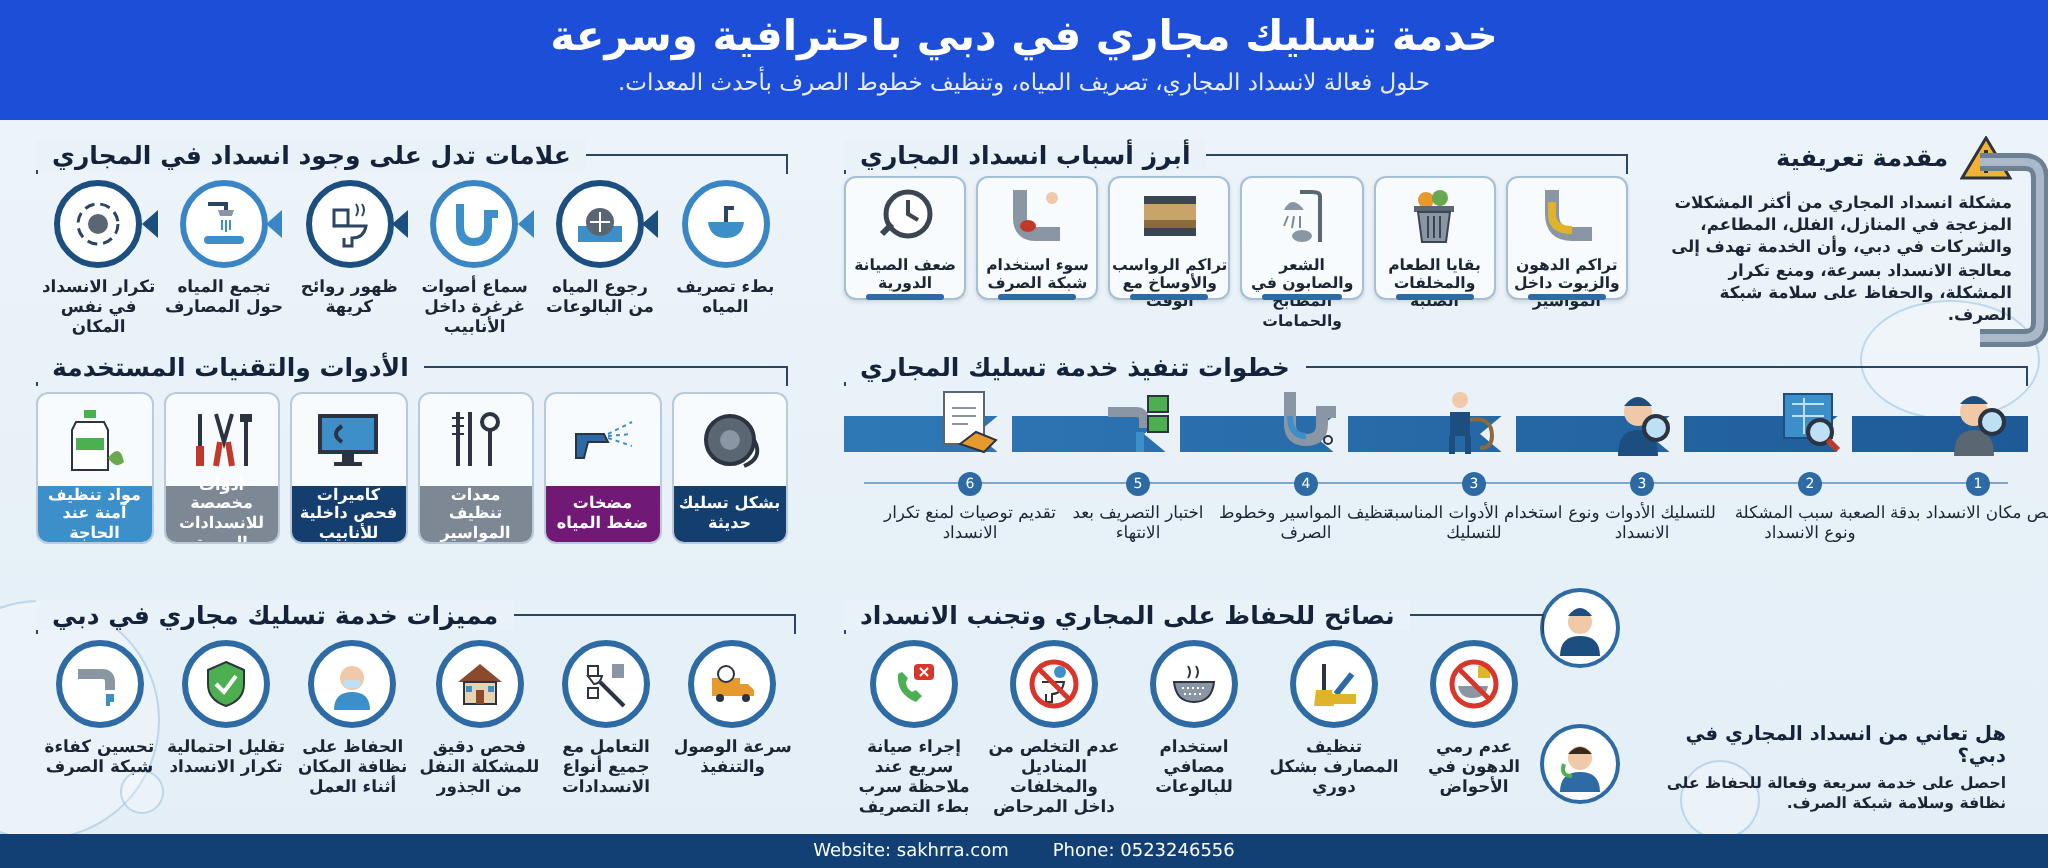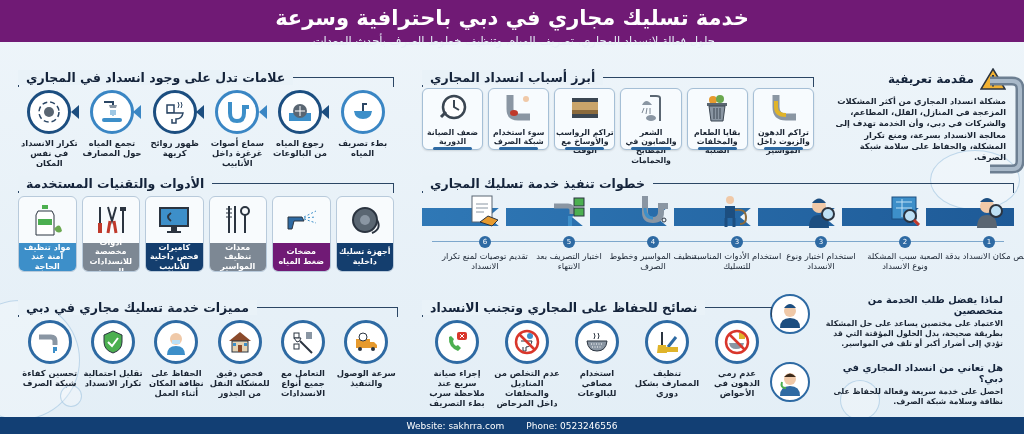--- a/index.html
+++ b/index.html
@@ -1,20 +1,20 @@
 <!DOCTYPE html>
 <html><head>
 <meta charset="utf-8">
 <style>
 *{box-sizing:border-box;margin:0;padding:0}
 html,body{width:1024px;height:434px;overflow:hidden}
 body{font-family:"DejaVu Sans",sans-serif;background:#e9f2f8;position:relative;direction:rtl;color:#1c2a3a}
 .bg{position:absolute;inset:0;background:linear-gradient(180deg,#eef5fa 0%,#e3eef6 100%)}
 .bubble{position:absolute;border-radius:50%;border:1px solid rgba(150,190,220,.55);background:rgba(255,255,255,.25)}
-.header{position:absolute;left:0;top:0;width:1024px;height:42px;background:#701a75;color:#fff;text-align:center}
+.header{position:absolute;left:0;top:0;width:1024px;height:60px;background:#1d4ed8;color:#fff;text-align:center}
 .header h1{font-size:21px;font-weight:bold;margin-top:6px;letter-spacing:.2px}
 .header p{font-size:11.5px;margin-top:4px;color:#e6eef7}
 .footer{position:absolute;left:0;bottom:0;width:1024px;height:17px;background:#123f74;color:#fff;font-size:9px;display:flex;justify-content:center;align-items:center;gap:22px;direction:ltr}
 .section{position:absolute}
 .sec-title{position:absolute;left:0;right:0;top:2px;height:18px;display:flex;align-items:center;justify-content:flex-end}
 .sec-title .line{position:absolute;left:0;right:0;top:9px;border-top:1.4px solid #2b4664}
 .sec-title .line:before,.sec-title .line:after{content:"";position:absolute;top:-1px;width:1.4px;height:10px;background:#2b4664}
 .sec-title .line:before{left:0}.sec-title .line:after{right:0}
 .sec-title span{position:relative;background:#e9f2f8;padding:0 8px;font-size:12.5px;font-weight:bold;color:#14233a}
 .circ-row{position:absolute;left:0;right:0;top:24px;display:flex;justify-content:space-around}
@@ -237,21 +237,21 @@
           <rect x="4" y="3" width="24" height="22" fill="#3d8fc9" stroke="#1c4e80"></rect>
           <path d="M8 8 H24 M8 14 H24 M14 5 V23" stroke="#bde0f5"></path>
           <circle cx="22" cy="22" r="6" fill="#bde0f5" stroke="#2b3440" stroke-width="2"></circle>
           <path d="M26 26 L31 31" stroke="#c0392b" stroke-width="3"></path>
         </svg><div class="num">2</div><div class="lbl">الصعبة سبب المشكلة ونوع الانسداد</div></div>
     <div class="step" style="right:148px"><svg viewBox="0 0 34 34">
           <circle cx="15" cy="12" r="7" fill="#f0c9a8"></circle>
           <path d="M8 9 Q15 0 22 9Z" fill="#1c4e80"></path>
           <path d="M5 34 Q5 21 15 21 Q25 21 25 34Z" fill="#1c4e80"></path>
           <circle cx="24" cy="20" r="6" fill="#bde0f5" stroke="#2b3440" stroke-width="2"></circle>
-        </svg><div class="num">3</div><div class="lbl">استخدام اختبار ونوع الانسداد</div></div>
+        </svg><div class="num">3</div><div class="lbl">للتسليك الأدوات ونوع الانسداد</div></div>
     <div class="step" style="right:232px"><svg viewBox="0 0 34 34">
           <circle cx="10" cy="6" r="4" fill="#f0c9a8"></circle>
           <path d="M5 12 H15 V24 H5Z" fill="#1c4e80"></path>
           <path d="M6 24 V33 M14 24 V33" stroke="#1c4e80" stroke-width="3"></path>
           <path d="M15 16 Q26 14 26 24 Q26 30 20 30" fill="none" stroke="#8b6a3c" stroke-width="2"></path>
         </svg><div class="num">3</div><div class="lbl">استخدام الأدوات المناسبة للتسليك</div></div>
     <div class="step" style="right:316px"><svg viewBox="0 0 34 34">
           <path d="M9 2 V18 Q9 26 17 26 Q25 26 25 18 V12 H32" fill="none" stroke="#8a96a3" stroke-width="6"></path>
           <path d="M9 14 Q9 24 17 24" fill="none" stroke="#3d8fc9" stroke-width="3"></path>
           <circle cx="28" cy="26" r="2" fill="none" stroke="#2b3440"></circle>
@@ -277,21 +277,21 @@
     </div>
   <div class="tool-row">
     <div class="tool">
         <div class="ic">
           <svg viewBox="0 0 34 34">
             <circle cx="17" cy="17" r="12" fill="#5a6672" stroke="#2b3440" stroke-width="2"></circle>
             <circle cx="17" cy="17" r="5" fill="#8a96a3"></circle>
             <path d="M29 17 Q34 26 24 30" fill="none" stroke="#2b3440" stroke-width="2"></path>
           </svg>
         </div>
-        <div class="lbl" style="background:#143e6e">أجهزة تسليك داخلية</div>
+        <div class="lbl" style="background:#143e6e">بشكل تسليك حديثة</div>
       </div>
     <div class="tool">
         <div class="ic">
           <svg viewBox="0 0 34 34">
             <path d="M4 14 H18 L20 18 H10 L8 26 H4Z" fill="#2e6aa3" stroke="#2b3440"></path>
             <path d="M20 14 L32 8 M20 15 L32 14 M20 16 L32 20" stroke="#3d8fc9" stroke-dasharray="2 2"></path>
           </svg>
         </div>
         <div class="lbl" style="background:#701a75">مضخات ضغط المياه</div>
       </div>
@@ -339,24 +339,20 @@
             <rect x="8" y="16" width="14" height="6" fill="#4caf50"></rect>
             <path d="M24 26 Q30 18 32 28 Q28 32 24 26Z" fill="#6aa84f"></path>
           </svg>
         </div>
         <div class="lbl" style="background:#3d8fc9">مواد تنظيف آمنة عند الحاجة</div>
       </div>
   </div>
 </div>
 
 <div class="qa" style="left:770px;top:294px">
-  <div class="txt">
-    <h4>لماذا يفضل طلب الخدمة من متخصصين</h4>
-    <p>الاعتماد على مختصين يساعد على حل المشكلة بطريقة صحيحة، بدل الحلول المؤقتة التي قد تؤدي إلى أضرار أكبر أو تلف في المواسير.</p>
-  </div>
   <div class="av">
       <svg viewBox="0 0 28 28">
         <circle cx="14" cy="11" r="6" fill="#f0c9a8"></circle>
         <path d="M8 8 Q14 0 20 8Z" fill="#1c4e80"></path>
         <path d="M4 28 Q4 18 14 18 Q24 18 24 28Z" fill="#1c4e80"></path>
       </svg>
     </div>
 </div>
 <div class="qa" style="left:770px;top:362px">
   <div class="txt">

